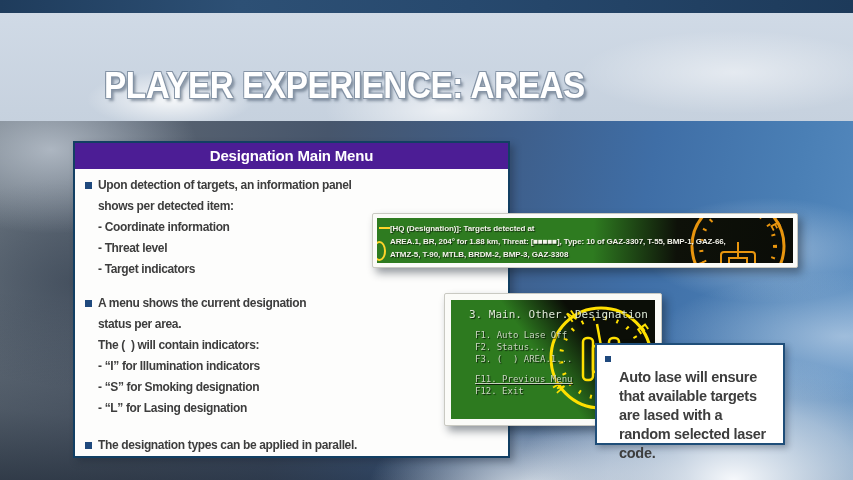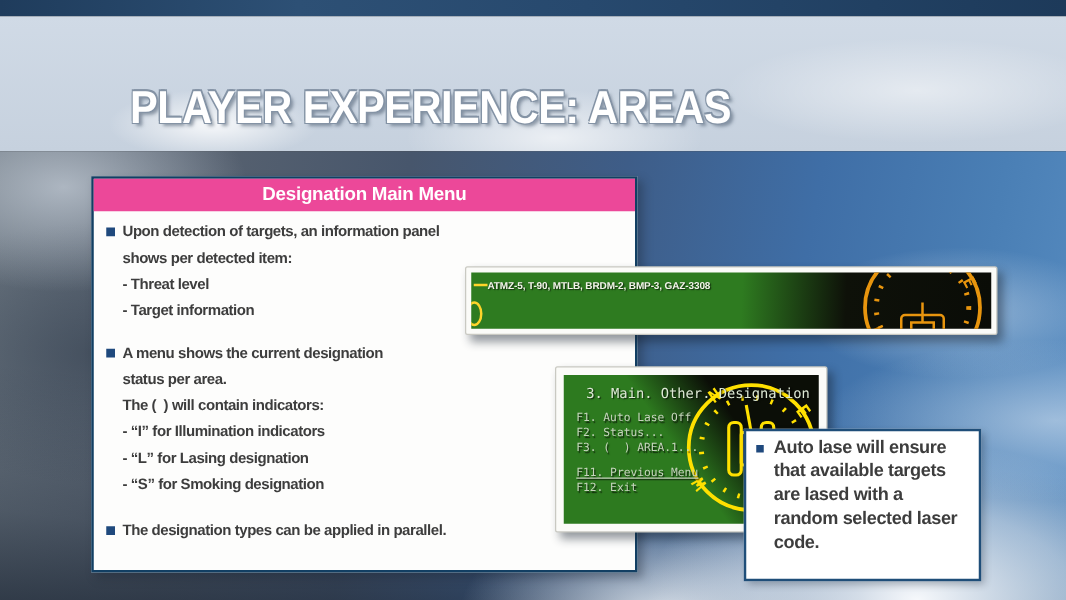--- a/index.html
+++ b/index.html
@@ -29,21 +29,21 @@
   
   .title{position:absolute;left:88px;top:49px;margin:16px;font-size:37px;font-weight:bold;
     color:#ffffff;white-space:nowrap;letter-spacing:-.5px;
     text-shadow:-1px -1px 0 #8493a5,1px -1px 0 #8493a5,-1px 1px 0 #8493a5,1px 1px 0 #8493a5,
                 3px 3px 3px rgba(70,85,105,.55);}
   .title-inner{display:inline-block;transform:scaleX(.9);transform-origin:left center;}
 
   
   .content-box{position:absolute;left:73px;top:141px;width:437px;height:317px;box-sizing:border-box;
     background:#fdfdfc;border:2px solid #123f63;box-shadow:4px 4px 7px rgba(25,35,50,.35);z-index:1;}
-  .box-header{height:26px;line-height:26px;text-align:center;background:#ec4899;
+  .box-header{height:26px;line-height:26px;text-align:center;background:#4c1d95;
     color:#fff;font-size:15px;font-weight:bold;letter-spacing:-.2px;}
   .box-body{padding:6px 10px 0 8px;}
   .b-row{position:relative;padding-left:15px;margin:0;color:#3d3d3d;
     font-size:12px;font-weight:bold;line-height:21px;letter-spacing:-.35px;}
   .b-row .line{white-space:pre;}
   .marker{position:absolute;left:2px;top:7px;width:7px;height:7px;background:#1f497d;}
   .b2{margin-top:13px;}
   .b3{margin-top:16px;}
 
   
@@ -62,30 +62,30 @@
   .dash{position:absolute;left:2px;top:9px;width:11px;height:2px;background:#ffd42a;z-index:3;}
   .ellipse{position:absolute;left:-4px;top:23px;width:9px;height:16px;border:2px solid #ffd42a;
     border-radius:50%;z-index:3;}
 
   .compass{position:absolute;z-index:1;}
   .c1{right:-10px;top:-24px;}
   .c2{left:88px;top:-4px;}
 
   .m-title{position:relative;z-index:2;padding:8px 0 0 18px;white-space:pre;
     font:11px "DejaVu Sans Mono",monospace;color:#dde8d5;text-shadow:1px 1px 1px rgba(0,0,0,.7);}
-  .m-item{position:relative;z-index:2;padding-left:10px;white-space:pre;
+  .m-item{position:relative;z-index:2;padding-left:24px;white-space:pre;
     font:9px "DejaVu Sans Mono",monospace;color:#c6d4bd;line-height:12px;
     text-shadow:1px 1px 1px rgba(0,0,0,.7);}
   .m-f1{margin-top:8px;}
   .m-f11{margin-top:8px;text-decoration:underline;}
 
   
-  .callout{position:absolute;left:595px;top:343px;width:190px;height:122px;box-sizing:border-box;
+  .callout{position:absolute;left:595px;top:343px;width:190px;height:102px;box-sizing:border-box;
     background:#ffffff;border:2px solid #1f4e79;box-shadow:3px 3px 6px rgba(20,30,45,.3);
-    padding:4px 4px 0 22px;z-index:3;}
+    padding:23px 4px 0 22px;z-index:3;}
   .callout .marker{left:8px;top:11px;width:6px;height:6px;}
   .c-line{font-size:14.5px;font-weight:bold;color:#3d3d3d;line-height:19px;
     letter-spacing:-.3px;white-space:pre;}
 </style>
 </head>
 <body>
 
 <div class="slide">
   <div class="bg-top"></div>
   <div class="bg-band"></div>
@@ -93,31 +93,32 @@
 
   <h1 class="title"><span class="title-inner">PLAYER EXPERIENCE: AREAS</span></h1>
 
   <div class="content-box">
     <div class="box-header">Designation Main Menu</div>
     <div class="box-body">
       <div class="b-row b1">
         <span class="marker"></span>
         <div class="line">Upon detection of targets, an information panel</div>
         <div class="line">shows per detected item:</div>
+        <div class="line">- Coordinate information</div>
         <div class="line">- Threat level</div>
-        <div class="line">- Target information</div>
+        <div class="line">- Target indicators</div>
       </div>
       <div class="b-row b2">
         <span class="marker"></span>
         <div class="line">A menu shows the current designation</div>
         <div class="line">status per area.</div>
         <div class="line">The (  ) will contain indicators:</div>
         <div class="line">- “I” for Illumination indicators</div>
+        <div class="line">- “S” for Smoking designation</div>
         <div class="line">- “L” for Lasing designation</div>
-        <div class="line">- “S” for Smoking designation</div>
       </div>
       <div class="b-row b3">
         <span class="marker"></span>
         <div class="line">The designation types can be applied in parallel.</div>
       </div>
     </div>
   </div>
 
   <div class="panel frame1">
     <div class="screen screen1">
@@ -133,20 +134,22 @@
         </g>
         <g fill="#e8950e" font-family="DejaVu Sans Mono, monospace" font-size="13" font-weight="bold" text-anchor="middle">
           <text x="65" y="14" transform="rotate(-28 65 52)">N</text>
           <text x="65" y="14" transform="rotate(62 65 52)">E</text>
           <text x="65" y="14" transform="rotate(152 65 52)">S</text>
           <text x="65" y="14" transform="rotate(242 65 52)">W</text>
         </g>
       </svg>
       <div class="dash"></div>
       <div class="ellipse"></div>
+      <div class="t-line">[HQ (Designation)]: Targets detected at</div>
+      <div class="t-line">AREA.1, BR, 204° for 1.88 km, Threat: [■■■■■], Type: 10 of GAZ-3307, T-55, BMP-1, GAZ-66,</div>
       <div class="t-line">ATMZ-5, T-90, MTLB, BRDM-2, BMP-3, GAZ-3308</div>
     </div>
   </div>
 
   <div class="panel frame2">
     <div class="screen screen2">
       <svg class="compass c2" width="124" height="124" viewBox="0 0 124 124">
         <g stroke="#ffe000" fill="none">
           <circle cx="62" cy="62" r="50" stroke-width="3"></circle>
           <circle cx="62" cy="62" r="40" stroke-width="4" stroke-dasharray="2 10"></circle>

